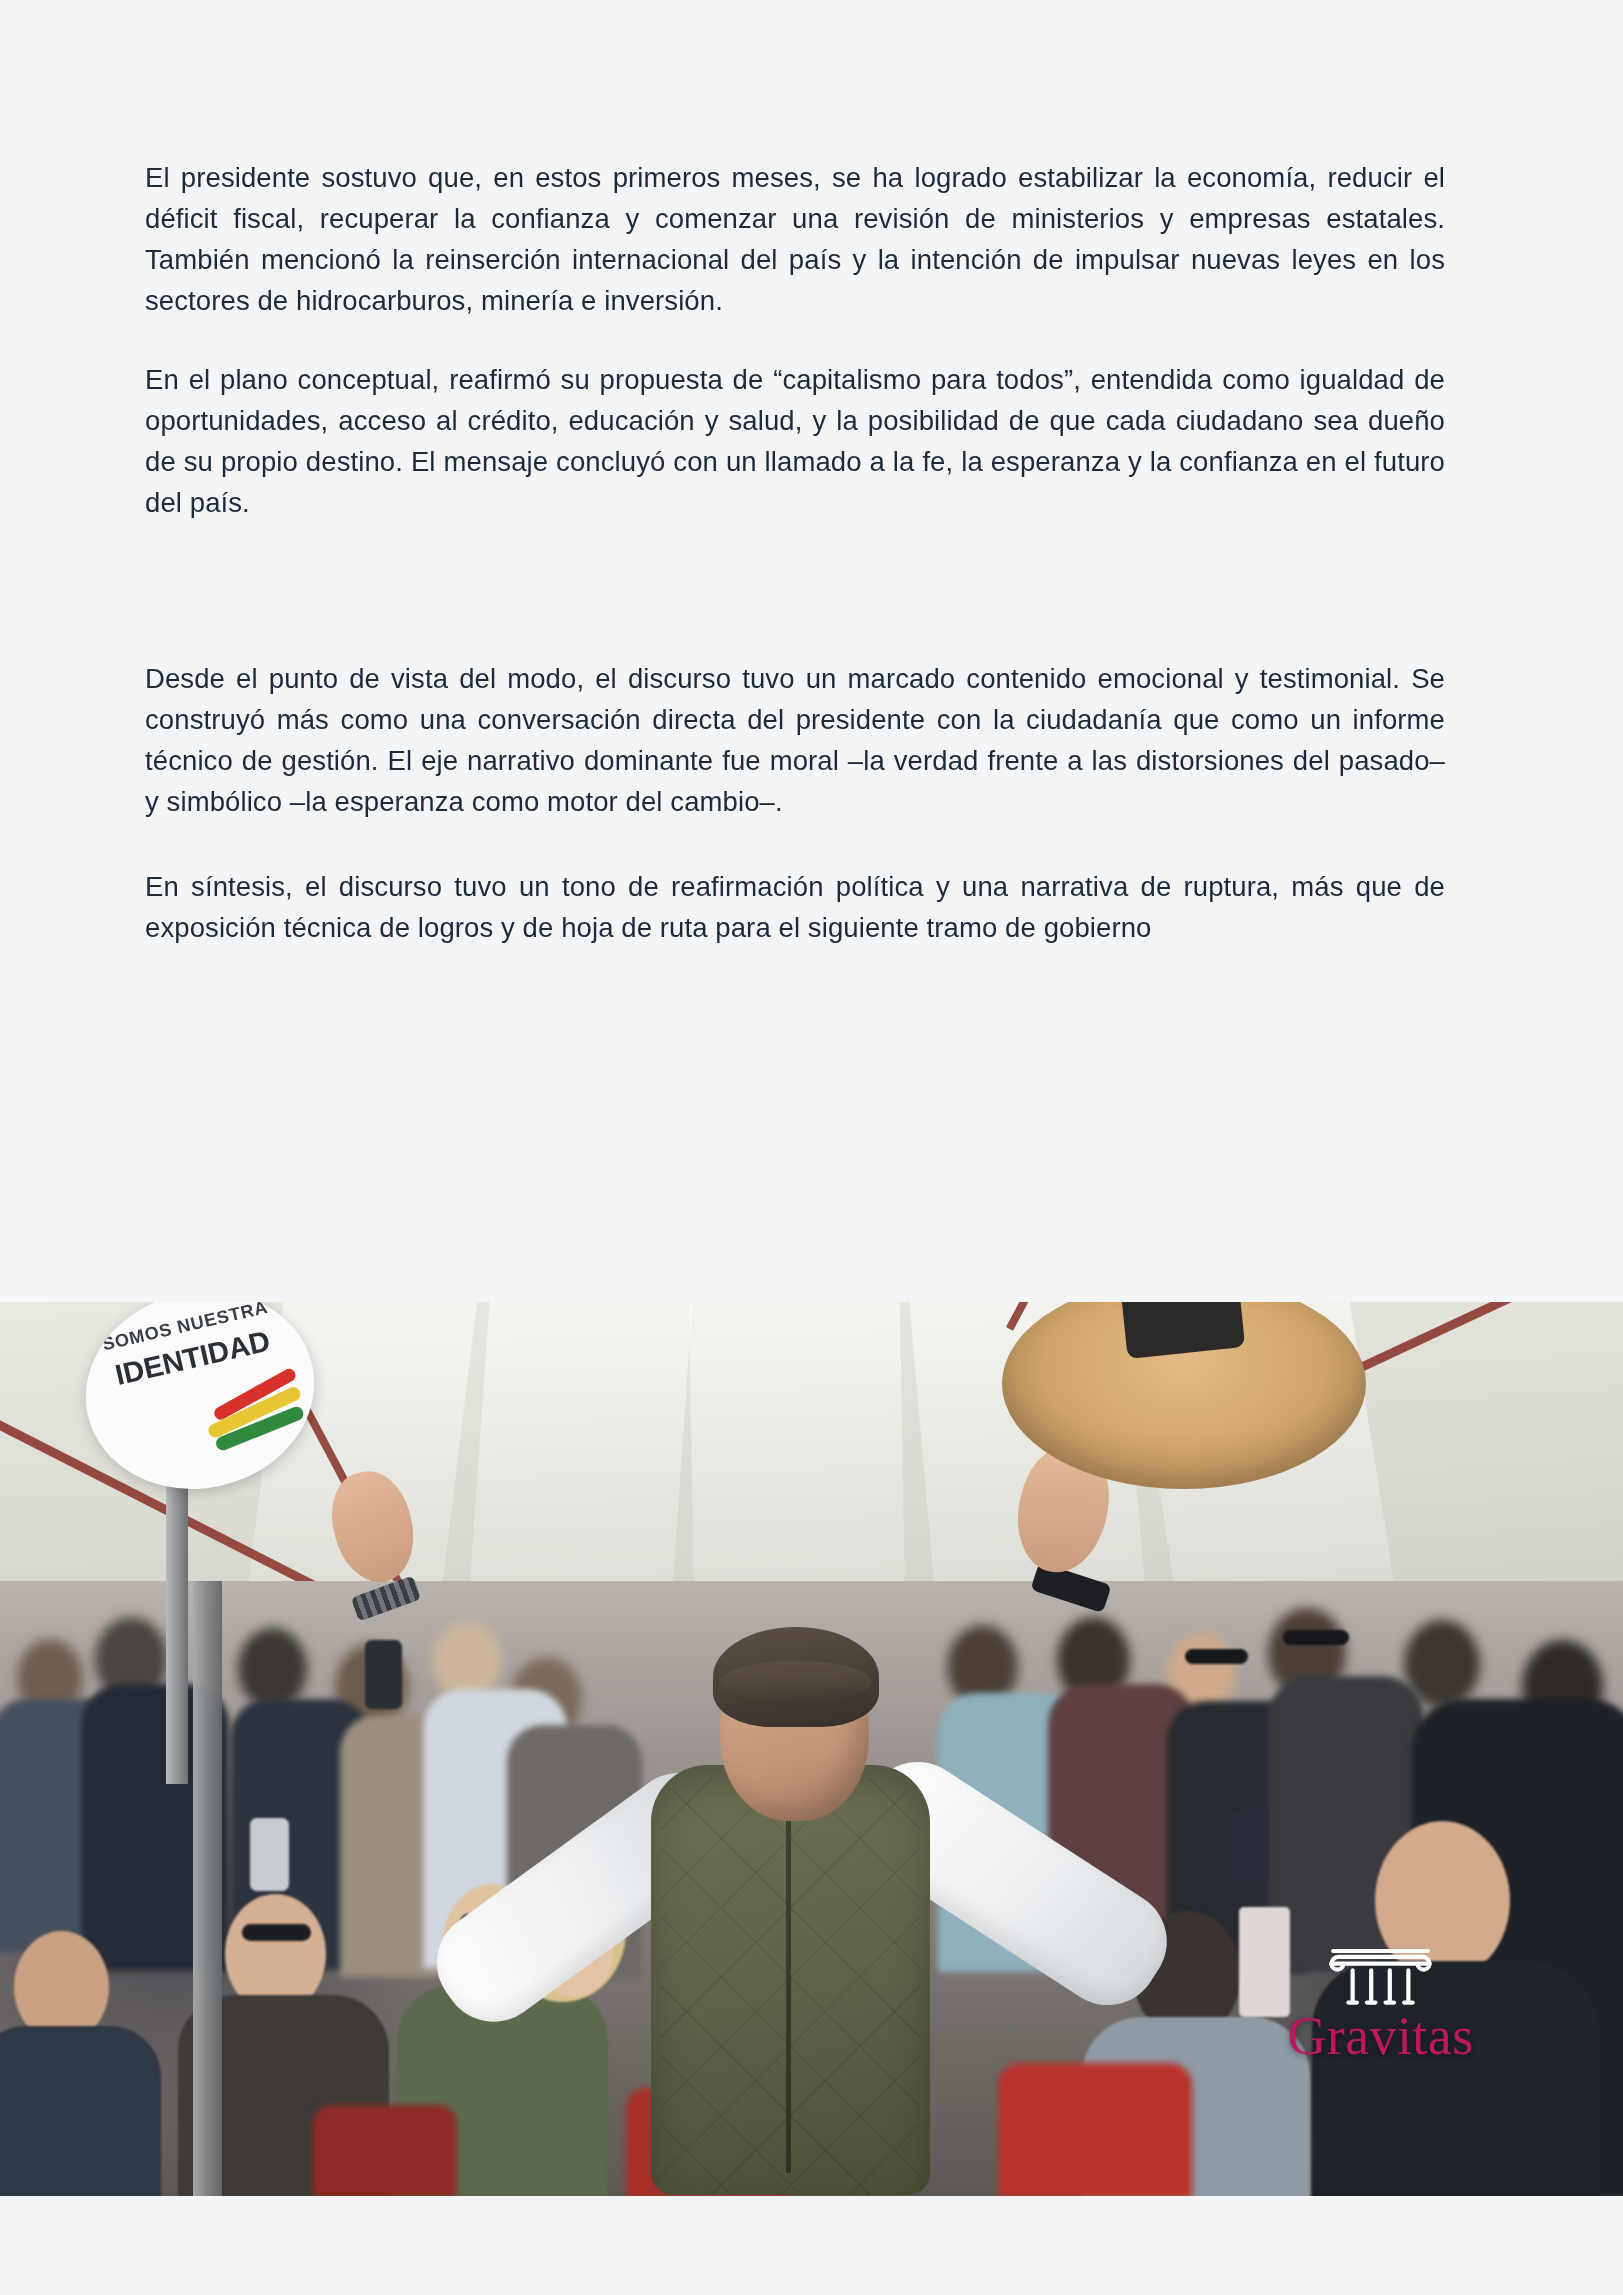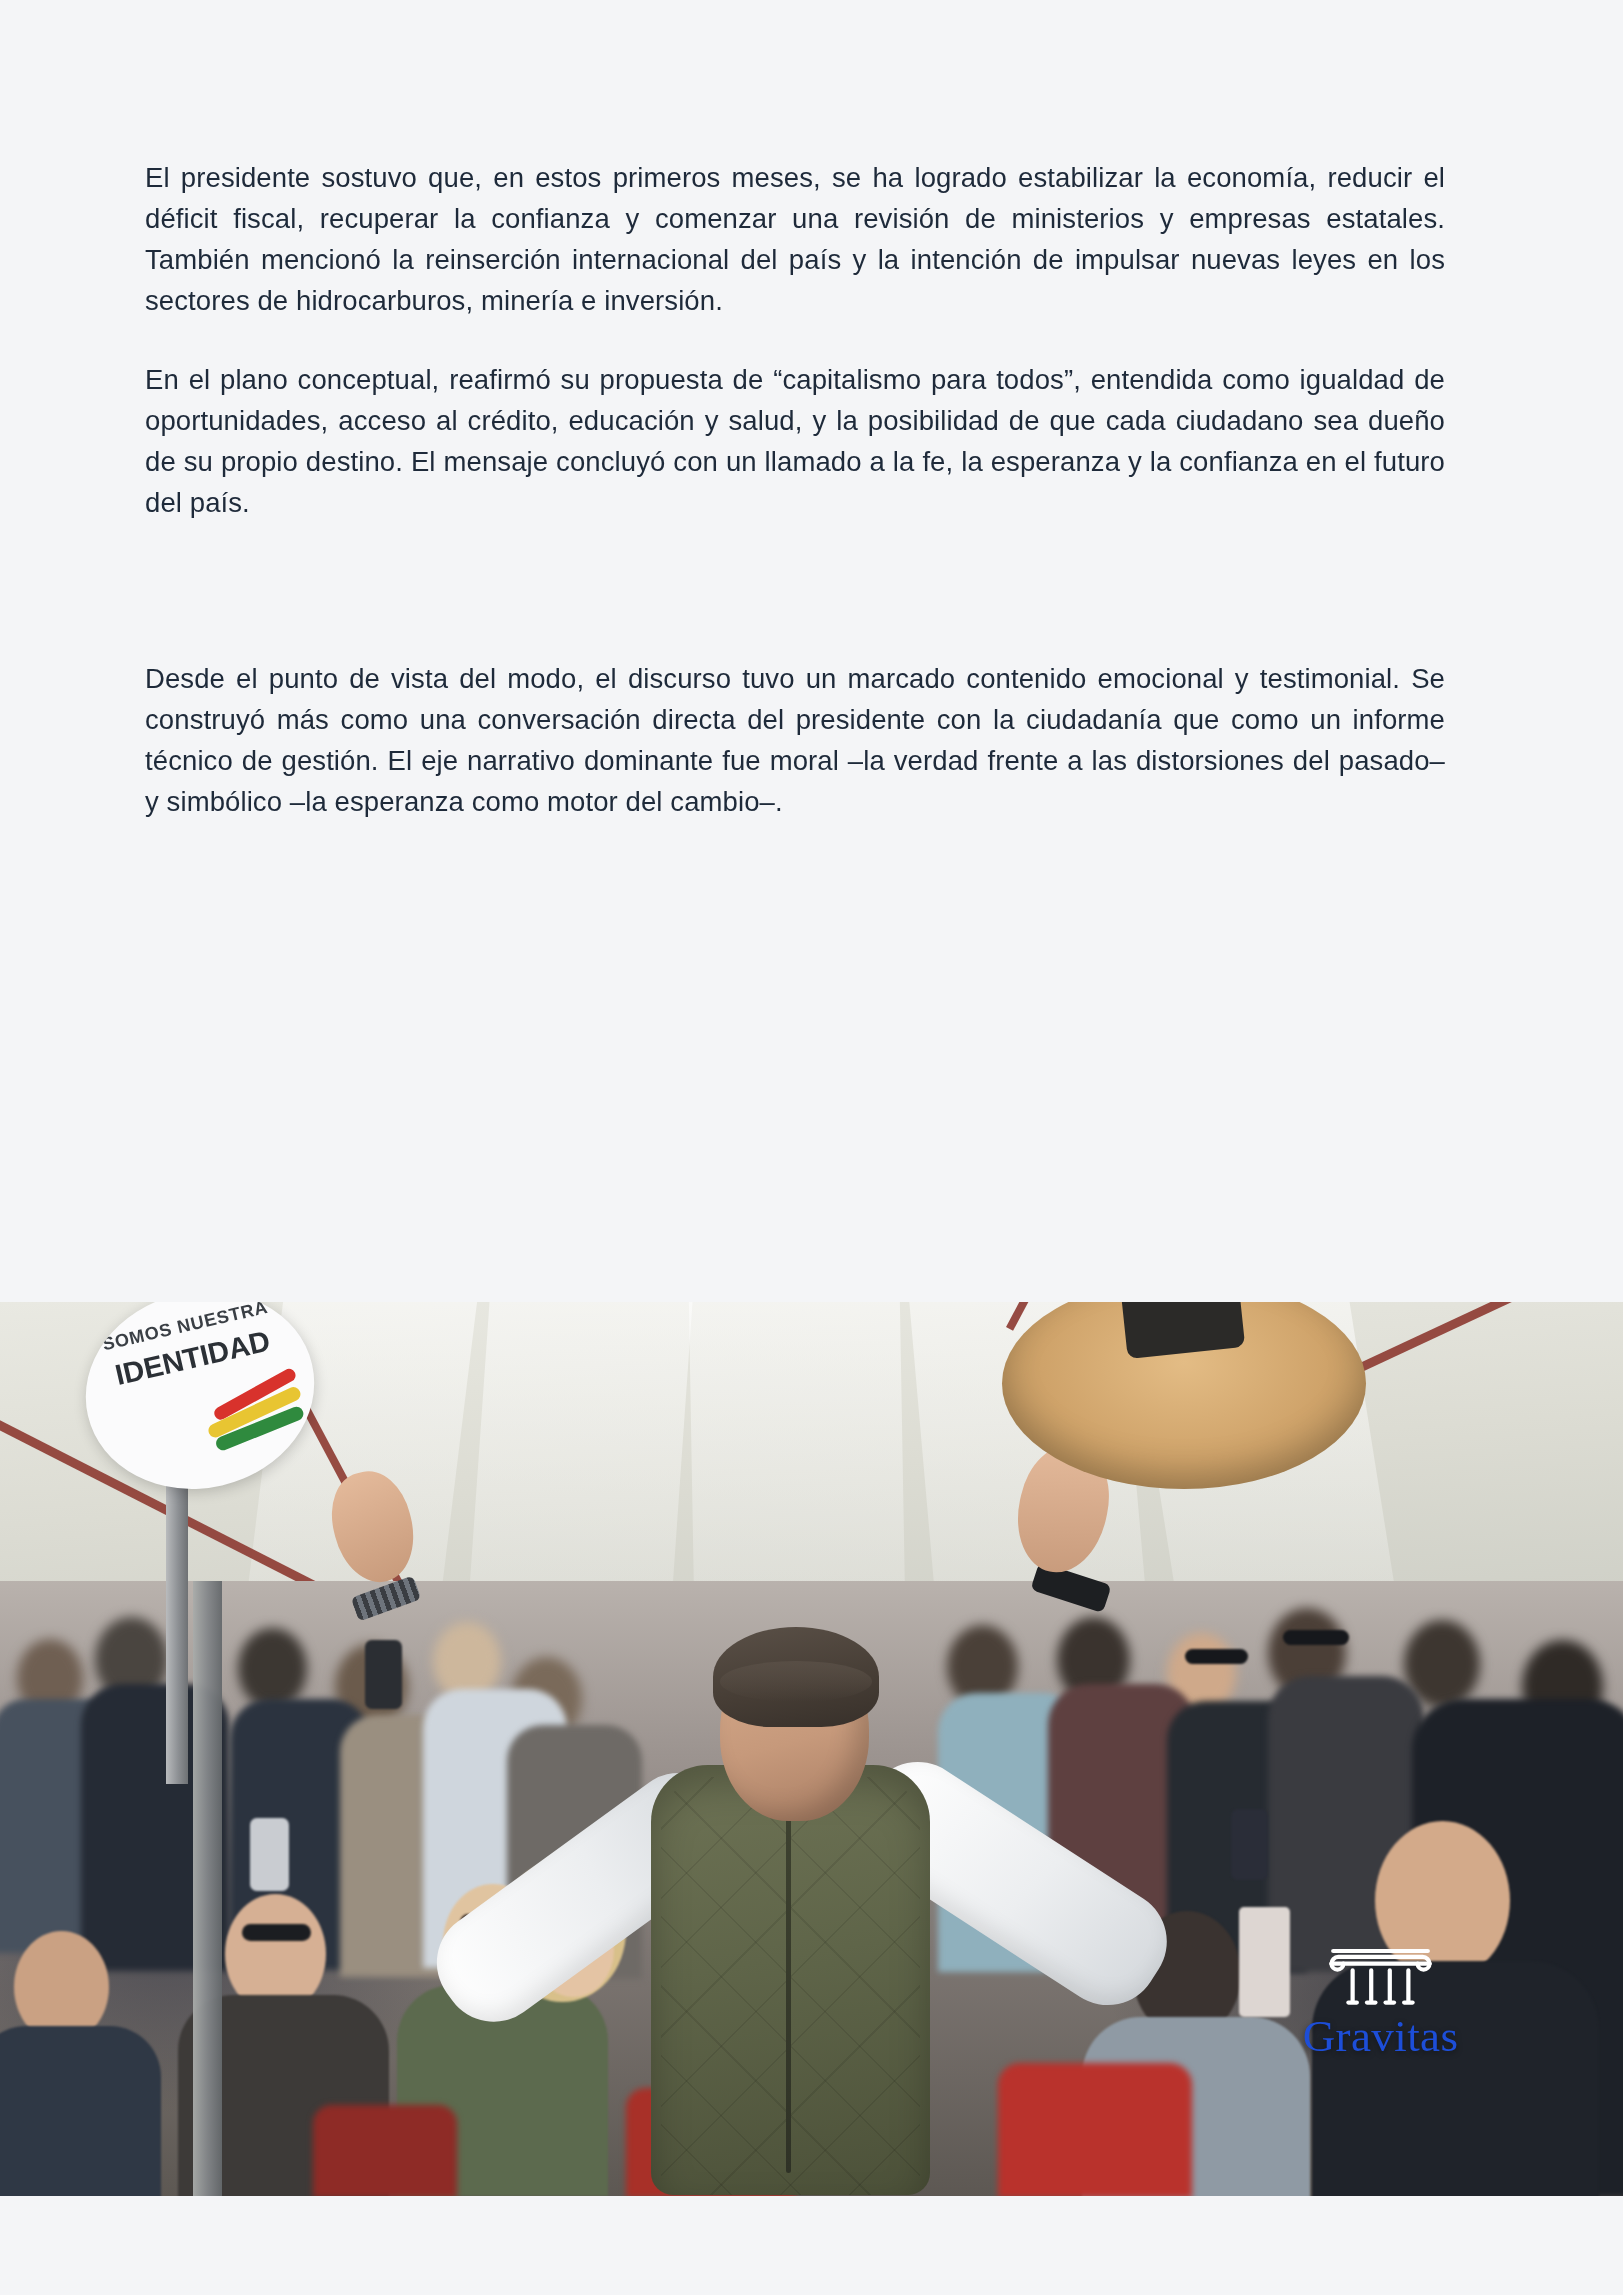--- a/index.html
+++ b/index.html
@@ -309,23 +309,23 @@
   }
   .logo-mark {
     display: block;
     margin: 0 auto 1.7px auto;
     width: 125px;
     height: 61px;
   }
   .logo-word {
     display: block;
     font-family: "Liberation Serif", serif;
-    font-size: 45px;
+    font-size: 54px;
     line-height: 57px;
-    color: #1d4ed8;
+    color: #be185d;
     letter-spacing: 0.4px;
     text-shadow: 0 1.7px 6px rgba(0,0,0,.42);
   }
 </style>
 </head>
 <body>
 
 <div class="page">
 
   <div class="article">
@@ -338,20 +338,21 @@
 
     <div class="gap-lg"></div>
 
     <p class="para">Desde el punto de vista del modo, el discurso tuvo un marcado contenido emocional y testimonial. Se construyó más como una conversación directa del presidente con la ciudadanía que como un informe técnico de gestión. El eje narrativo dominante fue moral –la verdad frente a las distorsiones del pasado– y simbólico –la esperanza como motor del cambio–.</p>
 
     <div class="gap-md"></div>
 
 
     <div class="gap-xs"></div>
 
+    <p class="para">En síntesis, el discurso tuvo un tono de reafirmación política y una narrativa de ruptura, más que de exposición técnica de logros y de hoja de ruta para el siguiente tramo de gobierno</p>
 
   </div>
 
   <div class="photo">
     <div class="photo-canvas">
 
       <div class="roof"></div>
       <div class="roof-panel" style="left:254px;  width:194px; transform:skewX(-7deg);"></div>
       <div class="roof-panel" style="left:473px;  width:203px; transform:skewX(-4deg);"></div>
       <div class="roof-panel" style="left:693px;  width:211px; transform:skewX(1deg);"></div>

